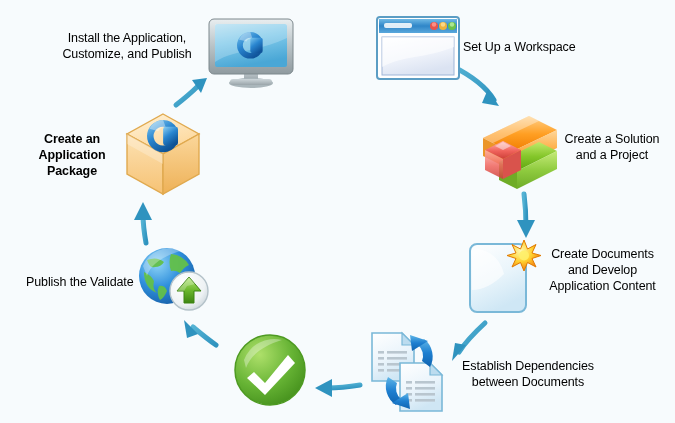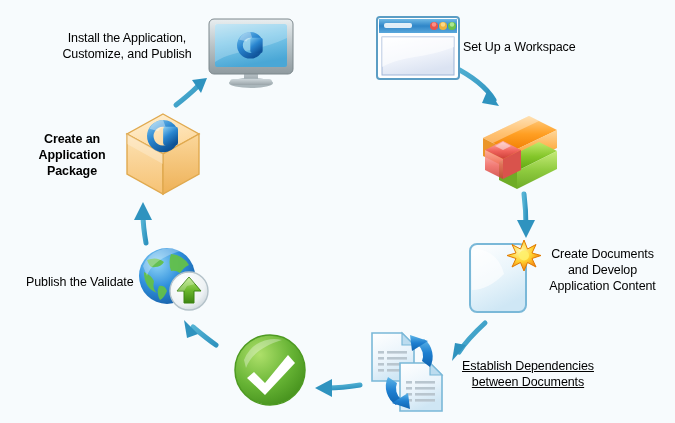--- a/index.html
+++ b/index.html
@@ -351,24 +351,26 @@
 
   <div class="label c" style="left:52px;top:30px;width:150px;">Install the Application,
 Customize, and Publish</div>
 
   <div class="label c" style="left:16px;top:131px;width:112px;font-weight:bold;">Create an
 Application Package</div>
 
   <div class="label l" style="left:26px;top:274px;width:118px;">Publish the Validate</div>
 
 
-  <div class="label c" style="left:448px;top:358px;width:160px;text-decoration:underline;">Establish Dependencies
+  <div class="label c" style="left:448px;top:358px;width:160px;">Establish Dependencies
 between Documents</div>
 
   <div class="label c" style="left:530px;top:246px;width:145px;">Create Documents
 and Develop
 Application Content</div>
 
+  <div class="label c" style="left:552px;top:131px;width:120px;">Create a Solution
+and a Project</div>
 
   <div class="label l" style="left:463px;top:39px;width:160px;">Set Up a Workspace</div>
 
 
 </div>
 
 </body></html>

